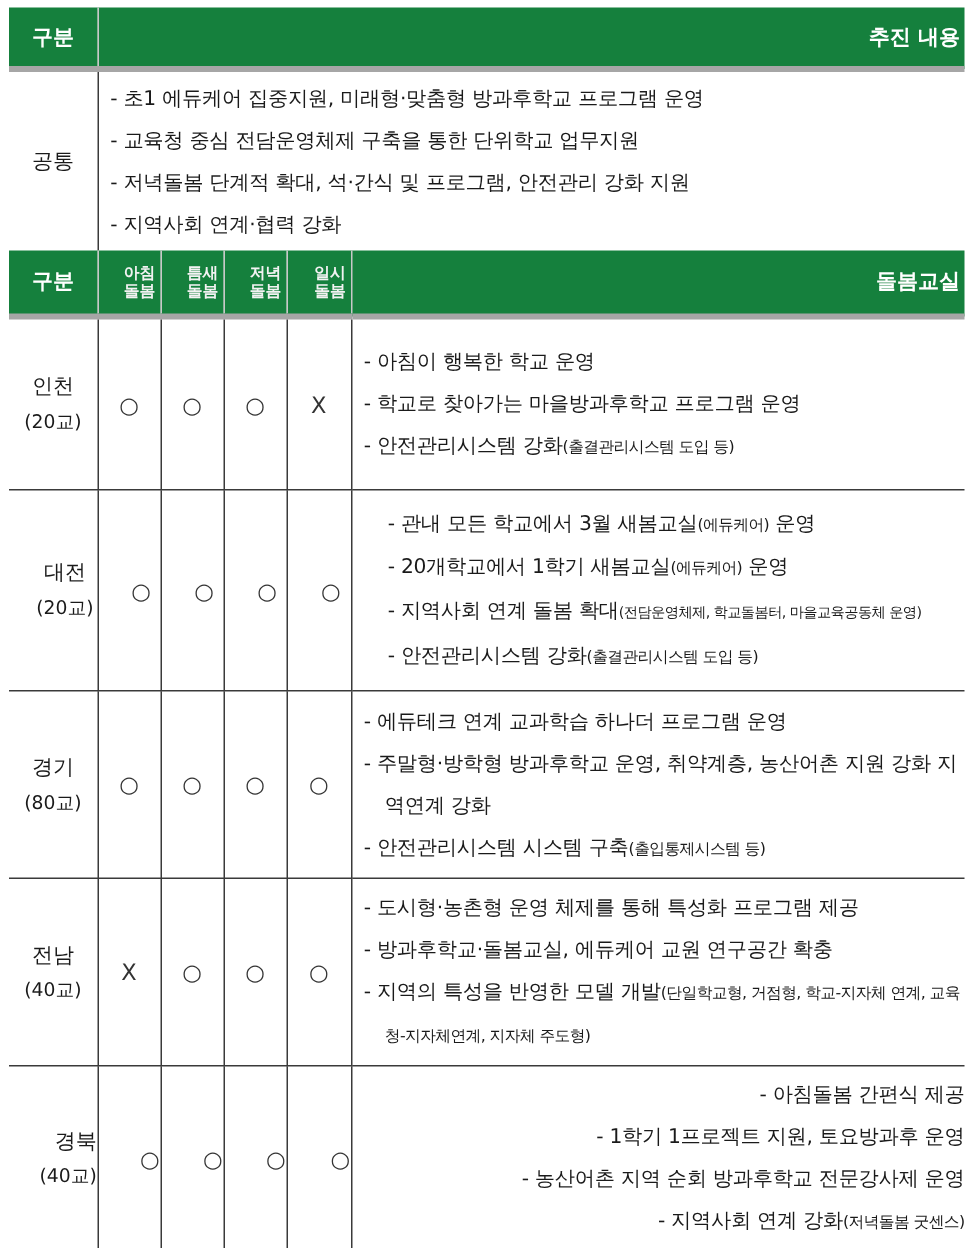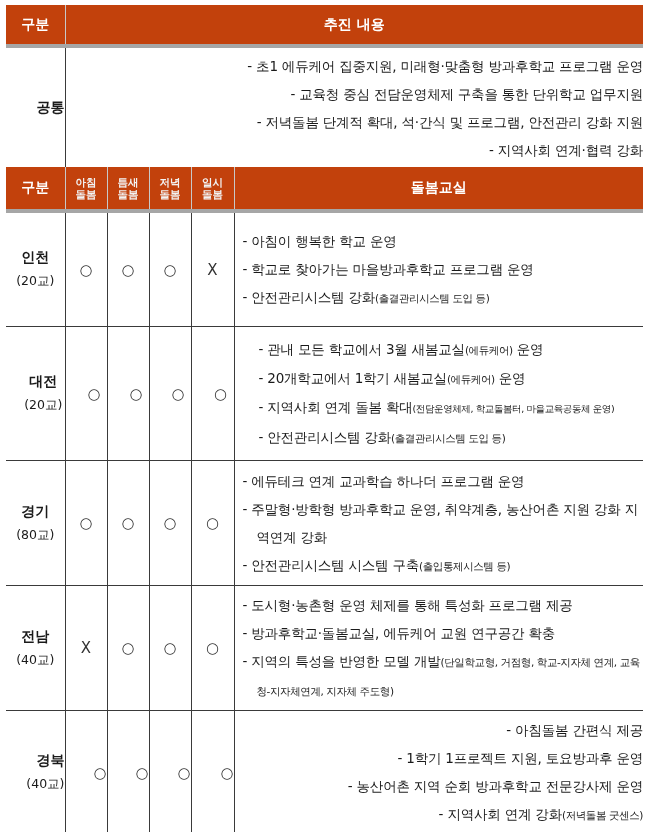--- a/index.html
+++ b/index.html
@@ -1,38 +1,38 @@
 <!DOCTYPE html>
 <html><head>
   <meta charset="utf-8">
   <style>
     html, body { margin: 0; padding: 0; background: #ffffff; }
     body { width: 652px; height: 832px; position: relative; overflow: hidden;
            font-family: "DejaVu Sans", "Liberation Sans", sans-serif; color: #1a1a1a; }
     .page { position: absolute; left: 6px; top: 5px; width: 637px; }
     table { border-collapse: collapse; width: 637px; table-layout: fixed; }
-    th { background: #c2410c; color: #ffffff; font-weight: bold; padding: 3px;
+    th { background: #15803d; color: #ffffff; font-weight: bold; padding: 3px;
          border-bottom: 4px solid #a6a6a6; }
-    th.sep { border-left: 1px solid #c8c8c8; }
+    th.sep { border-left: 1px solid #c8c8c8; text-align: right; }
     .h1 th { height: 33px; font-size: 14px; }
     .h2 th { height: 36px; font-size: 14px; }
     .h2 th.svc { font-size: 10.5px; line-height: 12px; font-weight: bold; color: #f2f2f2; margin-left: 27px; }
     td { border: 1px solid #3a3a3a; padding: 0; vertical-align: middle; }
     tr.body-row td { border-top: none; }
     td:first-child { border-left: none; }
     td:last-child { border-right: none; }
     .region { text-align: center; }
-    .region .name { font-weight: bold; font-size: 14px; display: block; margin-bottom: 6px; }
+    .region .name { font-weight: normal; font-size: 14px; display: block; margin-bottom: 6px; }
     .region .count { font-size: 12.5px; display: block; }
     .mark { text-align: center; font-size: 15px; color: #333; }
     .list { margin: 0; padding: 0 0 0 8px; list-style: none; }
     .list li { font-size: 13.5px; line-height: 28px; white-space: nowrap; letter-spacing: -0.2px; }
     .list li .note { font-size: 10.5px; letter-spacing: -0.4px; }
     .list li.wrap { white-space: normal; line-height: 28px; padding-left: 14px; text-indent: -14px; }
-    .common td { border-top: none; border-bottom: none; text-align: right; }
+    .common td { border-top: none; border-bottom: none; }
     .common .list li { font-size: 13.5px; line-height: 28px; }
     .row-inc td { height: 113px; }
     .row-dj td { height: 133px; padding-left: 16px; }
     .row-gg td { height: 124px; margin-left: 32px; }
     .row-jn td { height: 124px; }
     .row-gb td { height: 123px; text-align: right; }
     .row-common td { height: 119px; }
   </style>
 </head>
 <body>

